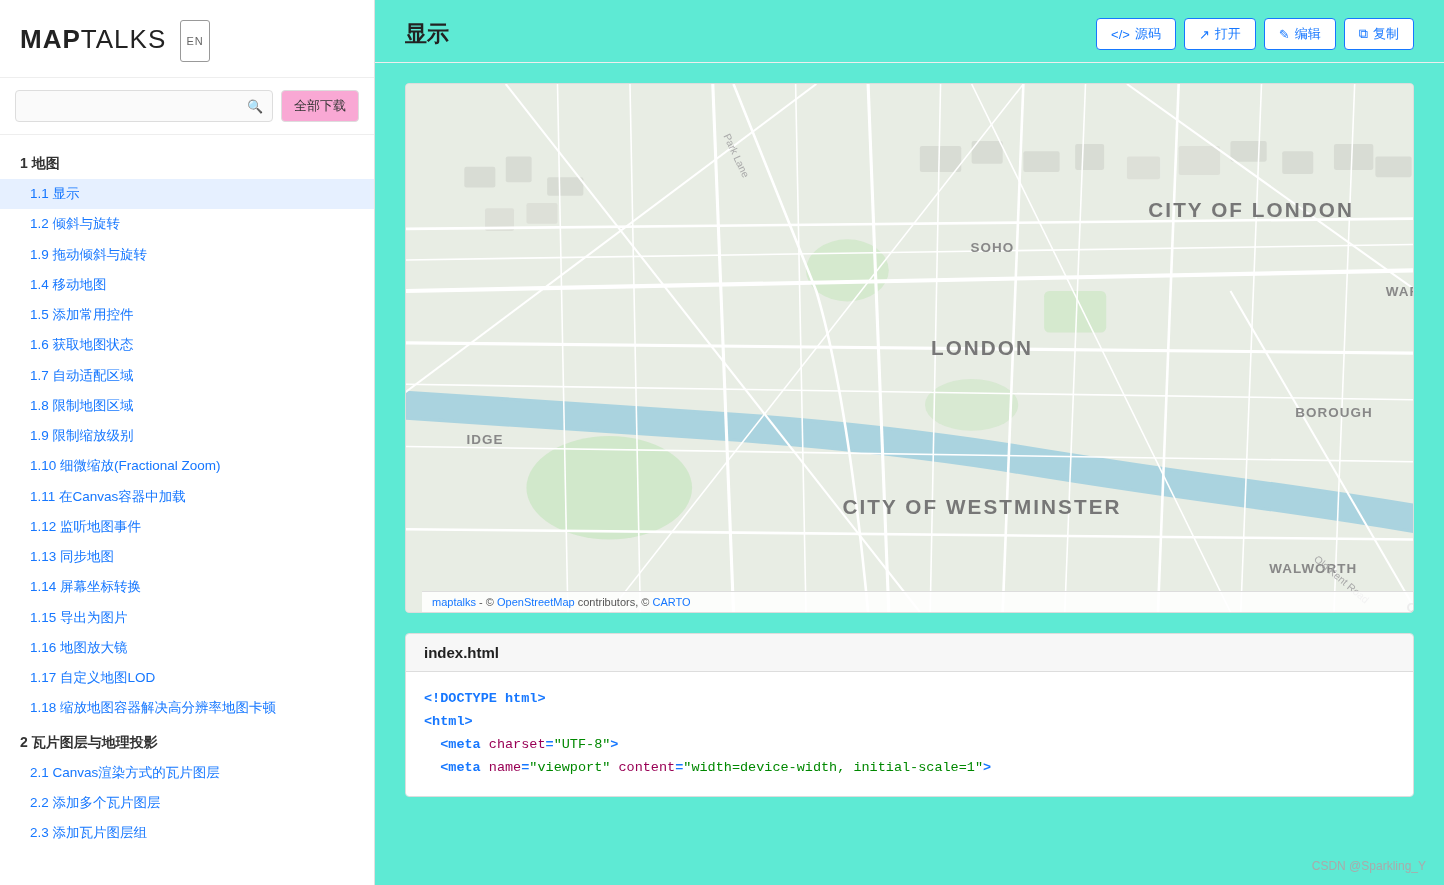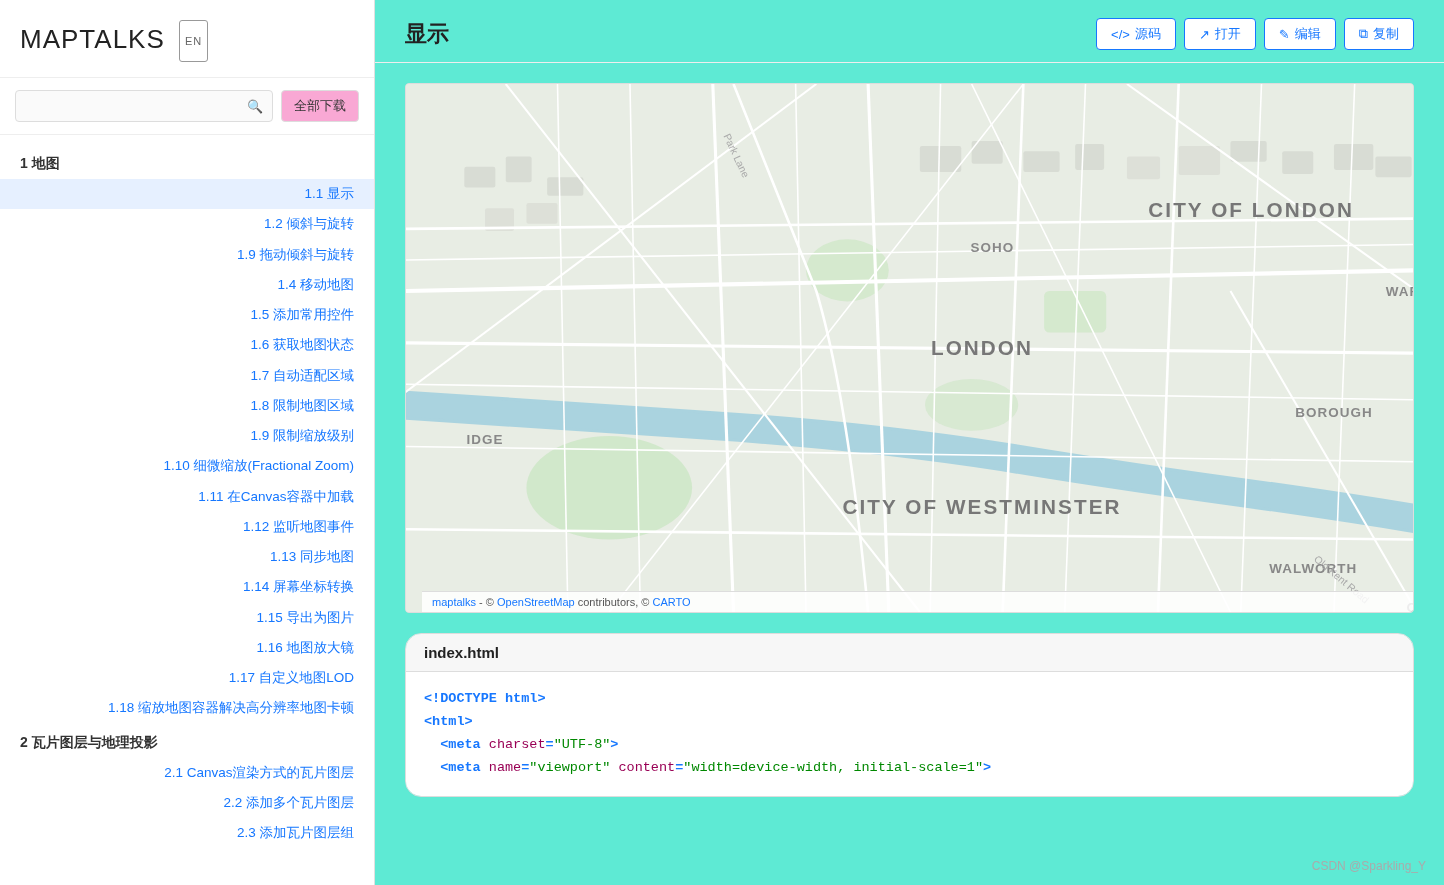--- a/index.html
+++ b/index.html
@@ -23,21 +23,21 @@
     }
 
     .logo-text {
       font-size: 26px;
       font-weight: 900;
       color: #222;
       letter-spacing: 1px;
     }
 
     .logo-text span.map {
-      font-weight: 400;
+      font-weight: 700;
       margin-top: 30px;
     }
 
     .logo-text span.talks {
       font-weight: 400;
     }
 
     .logo-en-badge {
       display: inline-block;
       border: 1.5px solid #999;
@@ -106,21 +106,20 @@
       padding: 6px 20px;
       margin-top: 4px;
     }
 
     .nav-item {
       font-size: 13.5px;
       padding: 5px 20px 5px 30px;
       cursor: pointer;
       color: #1677ff;
       line-height: 1.5;
-      text-align: right;
     }
 
     .nav-item.active { background: #e6f0ff; }
 
     
     #main {
       flex: 1;
       display: flex;
       flex-direction: column;
       height: 885px;
@@ -193,21 +192,21 @@
       right: 0;
       border-top: 1px solid #ddd;
     }
 
     .map-attribution a { color: #1677ff; text-decoration: none; }
 
     
     .code-section {
       margin: 20px 30px 2px 30px;
       border: 1px solid #ddd;
-      border-radius: 16px;
+      border-radius: 4px;
       overflow: hidden;
     }
 
     .code-header {
       background: #f7f7f7;
       border-bottom: 1px solid #ddd;
       padding: 10px 18px;
       font-size: 15px;
       font-weight: 600;
       color: #222;

